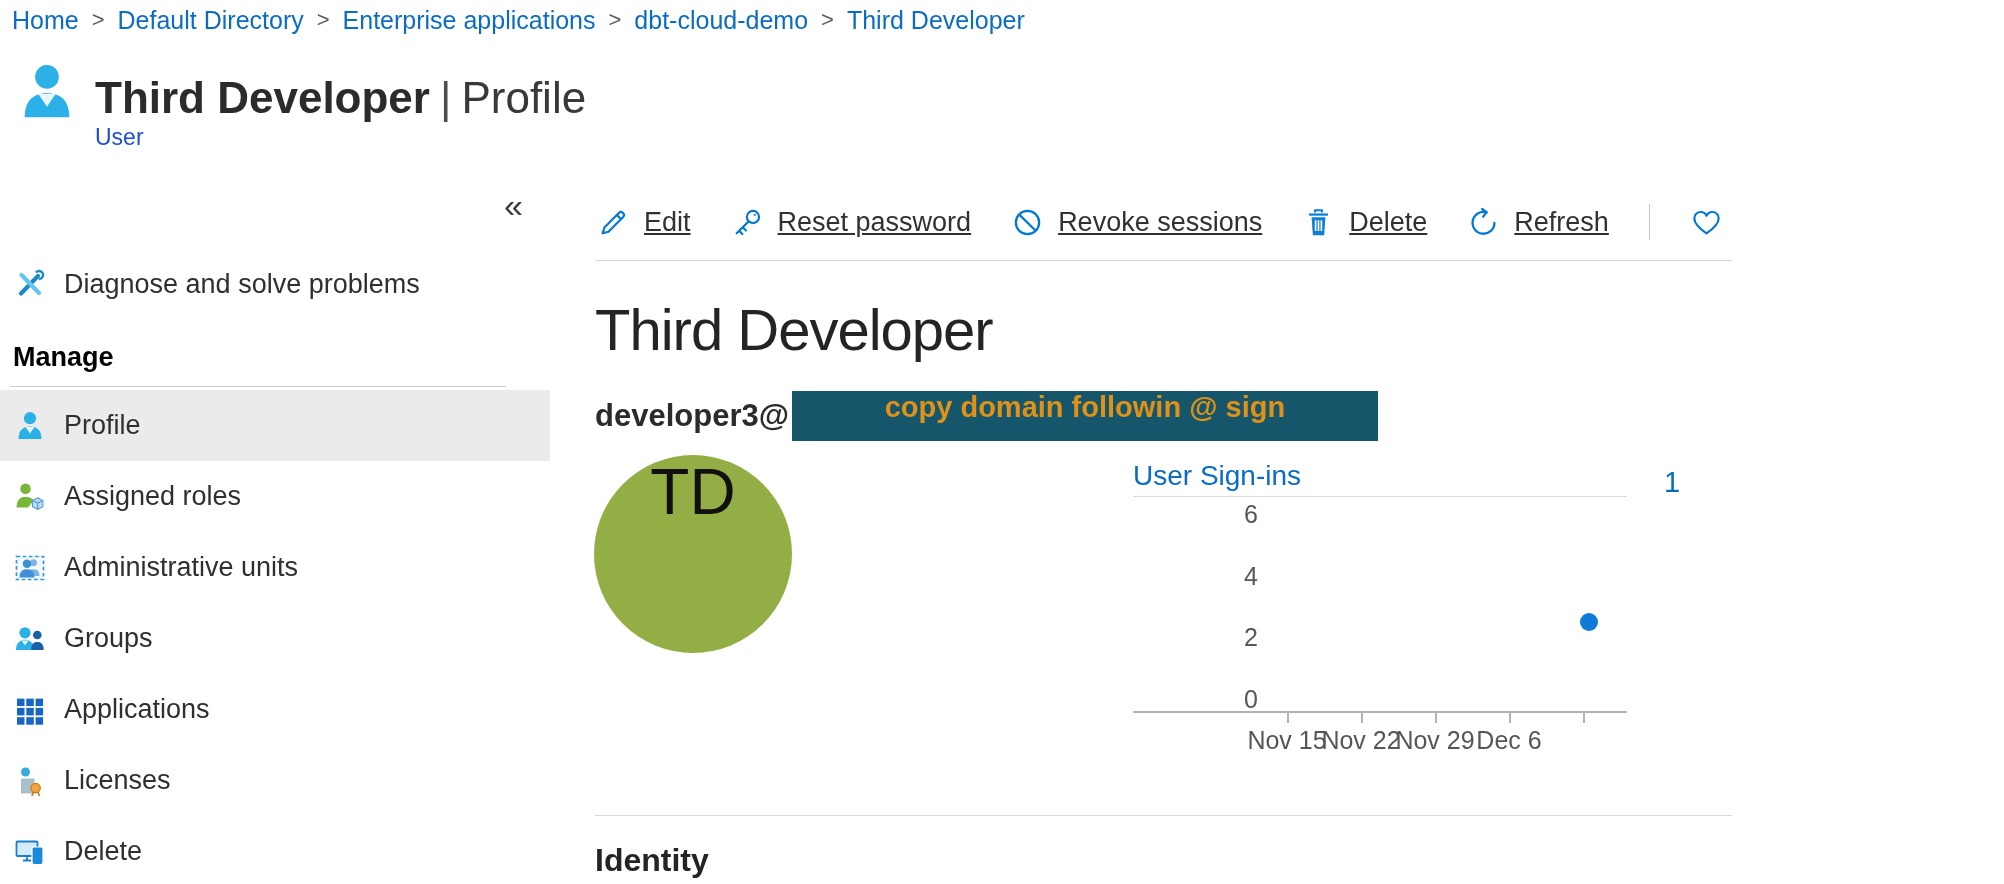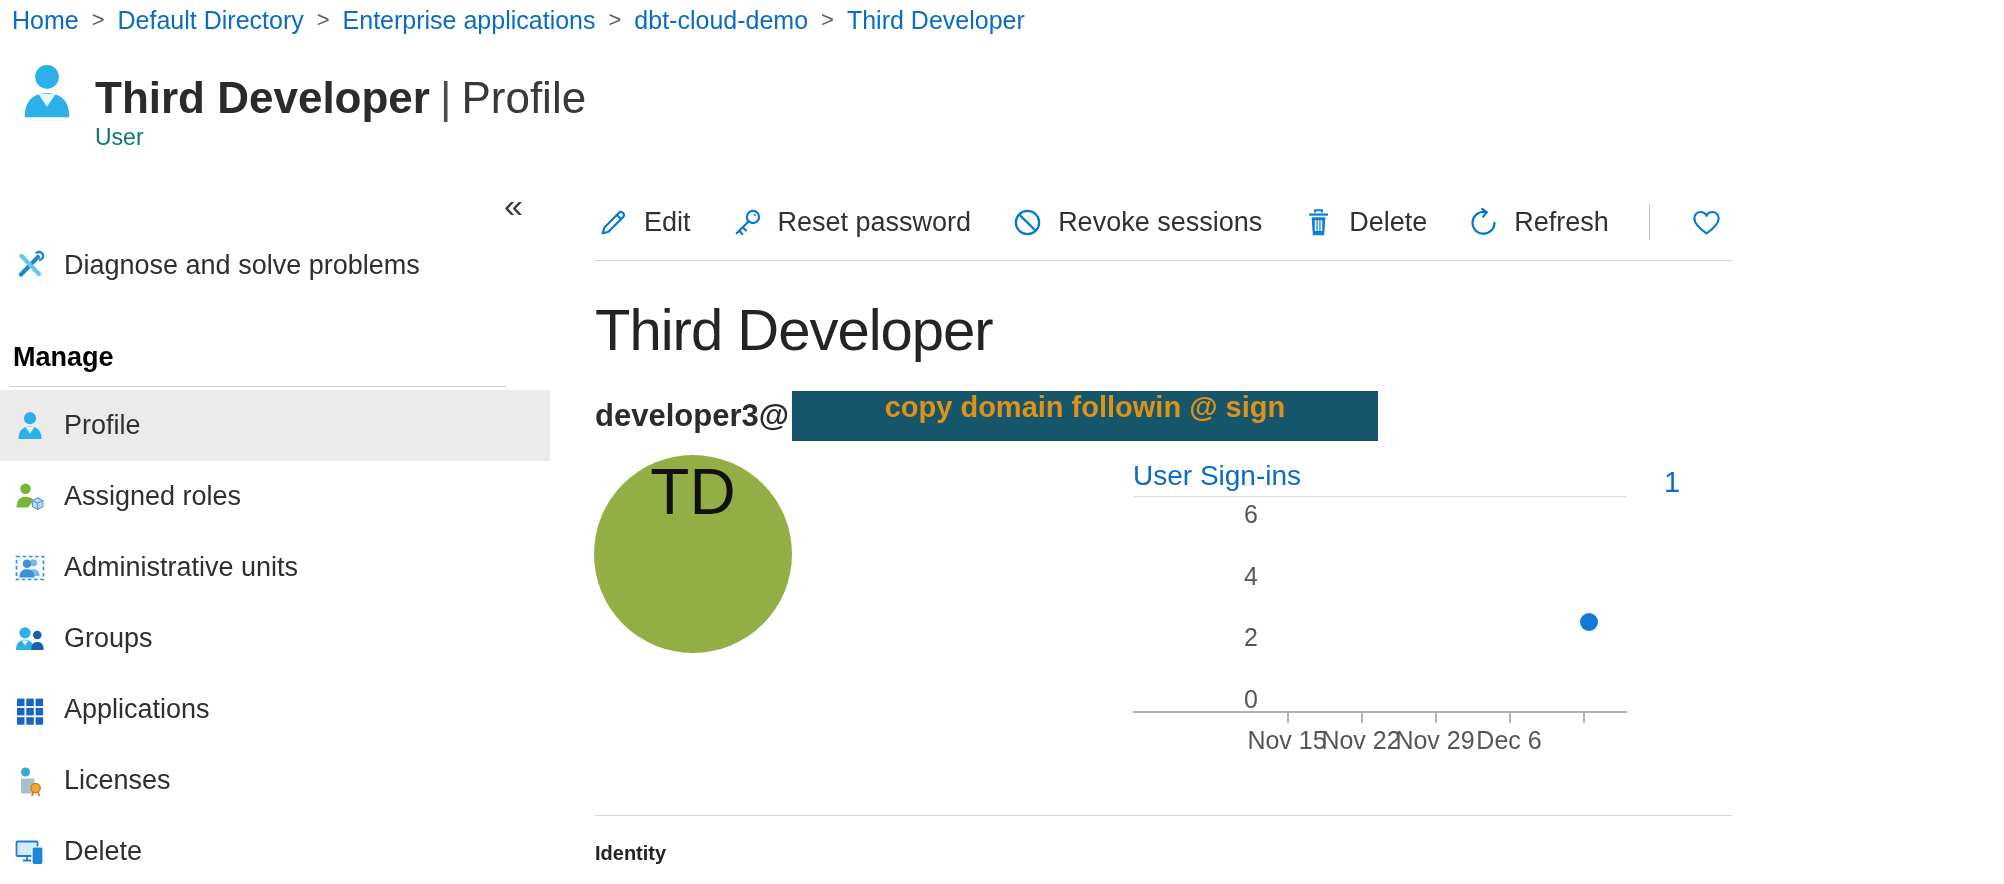--- a/index.html
+++ b/index.html
@@ -12,33 +12,33 @@
   
   .breadcrumb{position:absolute;left:12px;top:6px;font-size:25px;display:flex;align-items:center;white-space:nowrap;}
   .bc-link{color:var(--link_blue);}
   .bc-sep{color:#5f5d5b;margin:0 13px;font-size:22px;transform:translateY(-1px);}
   
   .app-header-icon{position:absolute;left:16px;top:54px;}
   .page-title{position:absolute;left:95px;top:44px;font-size:44px;white-space:nowrap;}
   .page-title .t-name{font-weight:700;color:#2b2b2b;}
   .page-title .t-sep{font-weight:300;color:#4f4d4c;margin:0 10px;}
   .page-title .t-sec{font-weight:300;color:#3a3938;}
-  .page-subtitle{position:absolute;left:95px;top:124px;font-size:23px;color:#0f766e;}
+  .page-subtitle{position:absolute;left:95px;top:124px;font-size:23px;color:#1d4ed8;}
   
   .collapse-btn{position:absolute;left:496px;top:184px;font-size:34px;color:#3b3b3b;background:none;border:none;padding:2px 8px;font-family:inherit;}
   .side-item{position:absolute;left:0;width:550px;height:71px;display:flex;align-items:center;cursor:pointer;background:none;border:none;font-family:inherit;text-align:left;padding:0;}
   .side-item .s-icon{position:absolute;left:14px;width:32px;height:32px;}
   .side-item .s-label{position:absolute;left:64px;font-size:27px;color:#2f2f2f;white-space:nowrap;}
   .side-item.selected{background:var(--selected_bg);}
-  .diagnose-item{top:237px;height:56px;}
+  .diagnose-item{top:256px;height:56px;}
   .manage-label{position:absolute;left:13px;top:342px;font-size:27px;font-weight:700;color:#000000;}
   .manage-divider{position:absolute;left:10px;top:386px;width:496px;height:1px;background:#cfcfcf;}
   
   .toolbar{position:absolute;left:597px;top:196px;height:52px;display:flex;align-items:center;white-space:nowrap;}
-  .tb-btn{display:flex;align-items:center;gap:14px;margin-right:40px;background:none;border:none;padding:0;font-family:inherit;font-size:27px;color:#323130;cursor:pointer;}
+  .tb-btn{display:flex;align-items:center;gap:14px;margin-right:40px;background:none;border:none;padding:0;font-family:inherit;font-size:27px;color:#323130;cursor:pointer;text-decoration:underline;}
   .tb-btn svg{display:block;}
   .tb-divider{width:1px;height:36px;background:#c8c8c8;margin-right:40px;}
   .toolbar-underline{position:absolute;left:595px;top:260px;right:0;height:1px;background:#d6d6d6;}
   
   .main-heading{position:absolute;left:595px;top:296px;font-size:58px;font-weight:300;color:#252423;letter-spacing:-1px;white-space:nowrap;}
   .email-row{position:absolute;left:595px;top:390px;height:52px;display:flex;align-items:center;}
   .email-prefix{font-size:31px;font-weight:700;color:#2b2b2b;}
   .redaction-box{width:586px;height:50px;margin-left:3px;background:var(--redaction_bg);display:flex;align-items:flex-start;justify-content:center;}
   .redaction-box span{font-size:29px;font-weight:700;color:var(--redaction_text);white-space:nowrap;}
   .avatar{position:absolute;left:594px;top:455px;width:198px;height:198px;border-radius:50%;background:var(--avatar_bg);display:flex;align-items:flex-start;justify-content:center;font-size:64px;color:#101010;}
@@ -50,21 +50,21 @@
   .x-axis-line{position:absolute;left:0;right:0;top:251px;height:2px;background:#b3b3b3;}
   .x-tick{position:absolute;top:253px;width:2px;height:10px;background:#b3b3b3;}
   .x-tick-label{position:absolute;top:266px;width:100px;text-align:center;font-size:25px;color:#565656;white-space:nowrap;}
   .data-dot{position:absolute;width:18px;height:18px;border-radius:50%;background:var(--dot_blue);}
   
   .groups-block{position:absolute;left:1664px;top:452px;}
   .gm-label{font-size:26px;color:#3f3e3d;}
   .gm-value{display:inline-block;margin-top:14px;font-size:29px;color:var(--link_blue);}
   
   .bottom-divider{position:absolute;left:595px;top:815px;right:0;height:1px;background:#d8d8d8;}
-  .identity-heading{position:absolute;left:595px;top:842px;font-size:20px;font-weight:700;color:#252423;}
+  .identity-heading{position:absolute;left:595px;top:842px;font-size:32px;font-weight:700;color:#252423;}
   .defs{position:absolute;width:0;height:0;overflow:hidden;}
 </style>
 </head>
 <body>
 
 <svg class="defs" aria-hidden="true">
   <defs>
     <symbol id="sym-person" viewBox="0 0 32 32">
       <circle cx="16" cy="8.2" r="6.1" fill="#2bb0e8"></circle>
       <path d="M4.5 29 C4.5 19.5 10 16.6 16 16.6 C22 16.6 27.5 19.5 27.5 29 Z" fill="#2bb0e8"></path>

